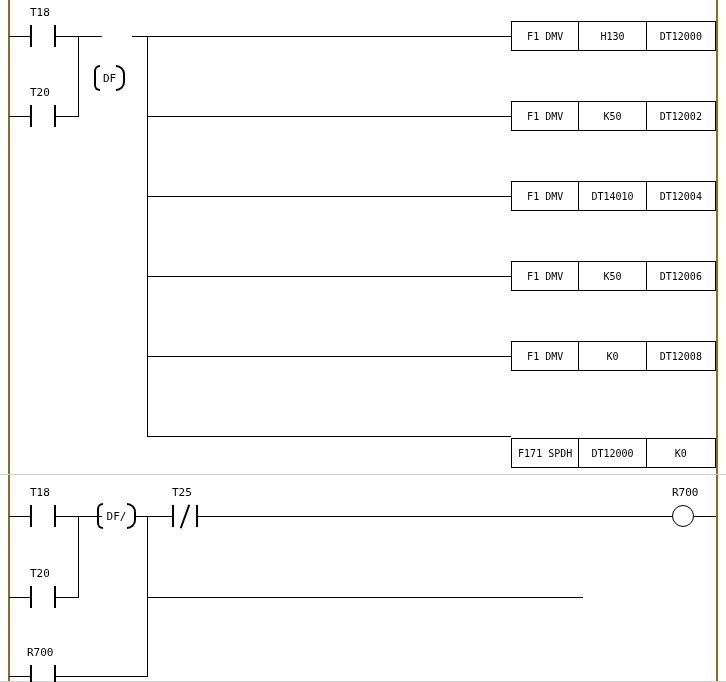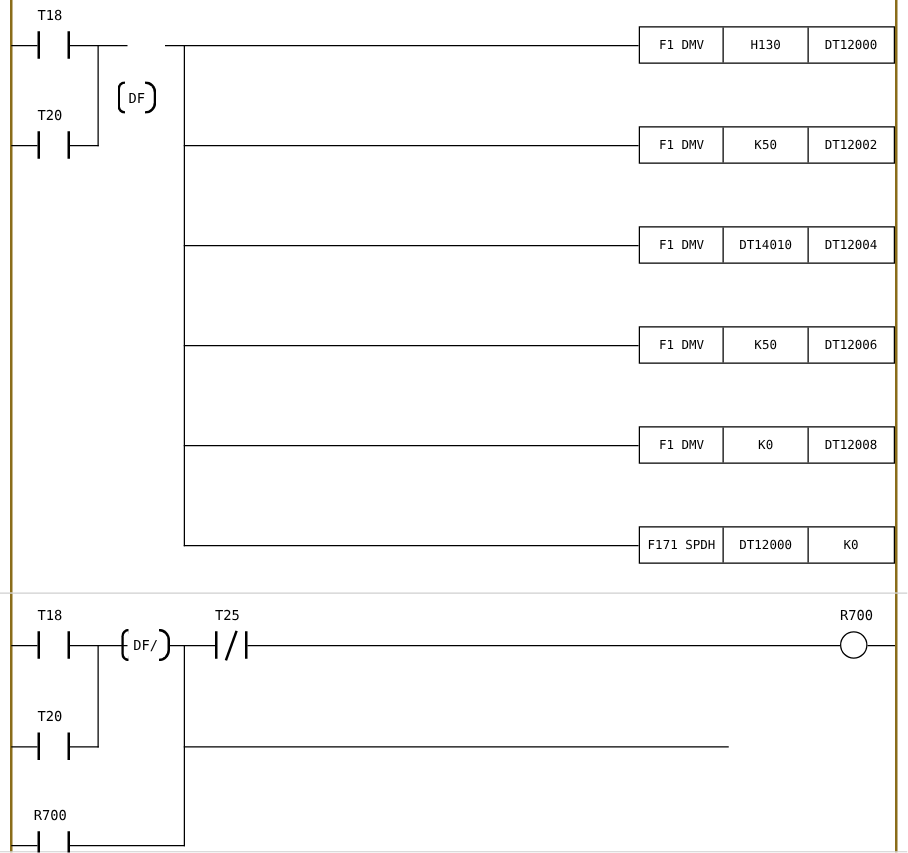--- a/index.html
+++ b/index.html
@@ -234,21 +234,21 @@
   </div>
 
   <div class="wire-h" style="left:147px; top:356px; width:364px;"></div>
   <div class="instr-block" style="left:511px; top:341px; width:205px;">
     <div class="instr-cell" style="width:68px;">F1 DMV</div>
     <div class="instr-cell" style="width:68px;">K0</div>
     <div class="instr-cell" style="width:69px;">DT12008</div>
   </div>
 
   <div class="wire-h" style="left:147px; top:436px; width:364px;"></div>
-  <div class="instr-block" style="left:511px; top:421px; width:205px;">
+  <div class="instr-block" style="left:511px; top:438px; width:205px;">
     <div class="instr-cell" style="width:68px;">F171 SPDH</div>
     <div class="instr-cell" style="width:68px;">DT12000</div>
     <div class="instr-cell" style="width:69px;">K0</div>
   </div>
 
   <div class="elem-label" style="left:30px; top:486px;">T18</div>
   <div class="wire-h" style="left:9px;  top:516px; width:21px;"></div>
   <div class="contact" style="left:30px; top:505px;">
     <div class="bar bar-l"></div>
     <div class="bar bar-r"></div>

